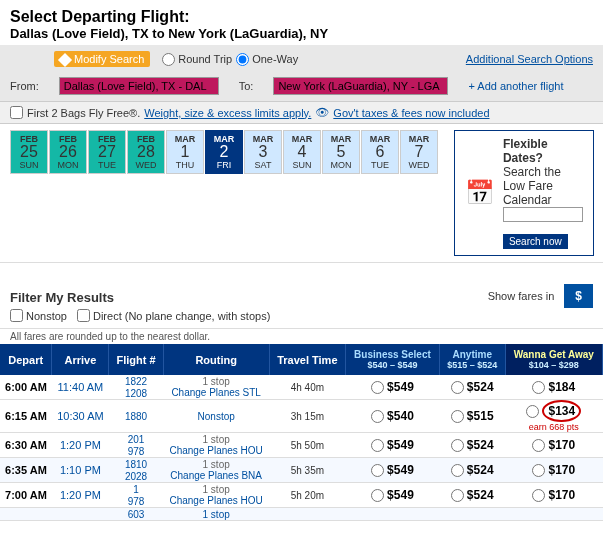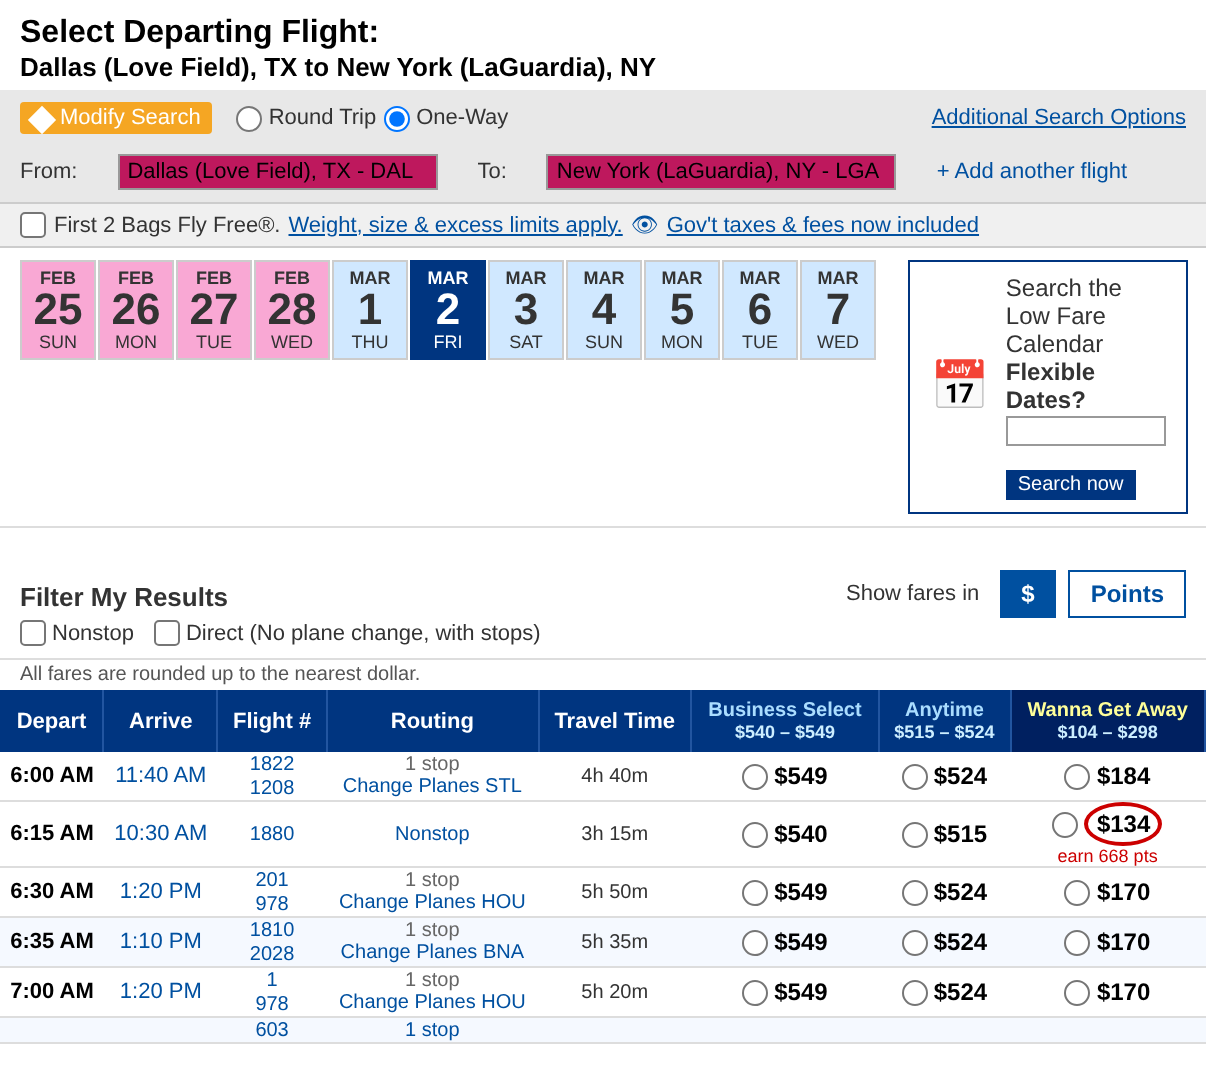--- a/index.html
+++ b/index.html
@@ -4,43 +4,43 @@
   <style>
     * { box-sizing: border-box; margin: 0; padding: 0; }
     body { font-family: Arial, sans-serif; font-size: 12px; background: #fff; color: #333; width: 603px; }
 
     .header { padding: 8px 10px 4px; }
     .header h2 { font-size: 16px; font-weight: bold; color: #000; }
     .header h3 { font-size: 13px; font-weight: bold; color: #000; }
 
     .search-bar { background: #e8e8e8; padding: 6px 10px; display: flex; align-items: center; gap: 10px; flex-wrap: wrap; }
     .search-bar-top { display: flex; align-items: center; gap: 12px; width: 100%; }
-    .modify-search { background: #f5a623; color: #fff; font-size: 11px; padding: 2px 6px; display: flex; align-items: flex-end; gap: 4px; border-radius: 2px; }
+    .modify-search { background: #f5a623; color: #fff; font-size: 11px; padding: 2px 6px; display: flex; align-items: flex-end; gap: 4px; border-radius: 2px; margin-left: 44px; }
     .modify-search .diamond { width: 10px; height: 10px; background: #fff; transform: rotate(45deg); display: inline-block; }
     .radio-group { display: flex; align-items: center; gap: 4px; font-size: 11px; }
     .radio-group label { display: flex; align-items: center; gap: 3px; }
     .additional-link { margin-left: auto; color: #0050a0; font-size: 11px; text-decoration: underline; cursor: pointer; }
 
     .from-to { display: flex; align-items: center; gap: 20px; width: 100%; }
     .from-to label { font-size: 11px; }
     .from-to input { font-size: 11px; padding: 2px 4px; border: 1px solid #999; background: #be185d; }
     .add-flight { color: #0050a0; font-size: 11px; text-decoration: none; }
 
     .baggage-bar { background: #f0f0f0; border-top: 1px solid #ccc; border-bottom: 1px solid #ccc; padding: 4px 10px; font-size: 11px; display: flex; align-items: center; gap: 4px; }
     .baggage-bar a { color: #0050a0; text-decoration: underline; }
     .eye-icon { color: #0050a0; }
 
     .calendar-section { display: flex; padding: 6px 10px; gap: 8px; align-items: flex-start; border-bottom: 1px solid #ddd; }
     .calendar-dates { display: flex; gap: 1px; }
     .date-cell { width: 38px; text-align: center; padding: 3px 2px; border: 1px solid #ccc; font-size: 10px; cursor: pointer; }
-    .date-cell.feb { background: #f9a8d4; }
+    .date-cell.feb { background: #14b8a6; }
     .date-cell.mar { background: #d0e8ff; }
     .date-cell.selected { background: #003580; color: #fff; border-color: #003580; }
     .date-cell .month { font-size: 9px; font-weight: bold; text-transform: uppercase; }
-    .date-cell .day-num { font-size: 22px; font-weight: bold; line-height: 1; }
+    .date-cell .day-num { font-size: 16px; font-weight: normal; line-height: 1; }
     .date-cell .day-name { font-size: 9px; }
 
     .flex-dates-box { border: 1px solid #003580; padding: 6px 10px; display: flex; align-items: center; gap: 8px; margin-left: 8px; }
     .calendar-icon { font-size: 24px; color: #003580; }
     .flex-dates-input { border: 1px solid #999; font-size: 10px; padding: 1px 3px; width: 80px; }
     .search-now-btn { background: #003580; color: #fff; font-size: 10px; padding: 2px 6px; border: none; cursor: pointer; display: block; margin-top: 12px; }
 
     .filter-section { padding: 6px 10px; display: flex; align-items: center; justify-content: space-between; border-bottom: 1px solid #ddd; }
     .filter-left { display: flex; flex-direction: column; gap: 4px; }
     .filter-title { font-weight: bold; font-size: 13px; margin-top: 21px; }
@@ -181,22 +181,22 @@
       </div>
       <div class="date-cell mar">
         <div class="month">MAR</div>
         <div class="day-num">7</div>
         <div class="day-name">WED</div>
       </div>
     </div>
   <div class="flex-dates-box">
     <div class="calendar-icon">📅</div>
     <div>
+      <div><strong>Flexible Dates?</strong></div>
       <div>Search the Low Fare Calendar</div>
-      <div><strong>Flexible Dates?</strong></div>
       <input type="text" class="flex-dates-input" style="">
       <button class="search-now-btn">Search now</button>
     </div>
   </div>
 </div>
 
 <div class="filter-section">
   <div class="filter-left">
     <span class="filter-title">Filter My Results</span>
     <div class="filter-options">
@@ -206,21 +206,20 @@
       </label>
       <label>
         <input type="checkbox" style="">
         <span>Direct (No plane change, with stops)</span>
       </label>
     </div>
   </div>
   <div class="fare-toggle">
     <span>Show fares in</span>
     <div class="toggle-btn active">$</div>
-    <div class="toggle-btn inactive">Points</div>
   </div>
 </div>
 
 <div class="rounded-note">All fares are rounded up to the nearest dollar.</div>
 
 <table class="results-table">
   <thead>
     <tr>
       <th class="depart-col">Depart</th>
       <th>Arrive</th>

